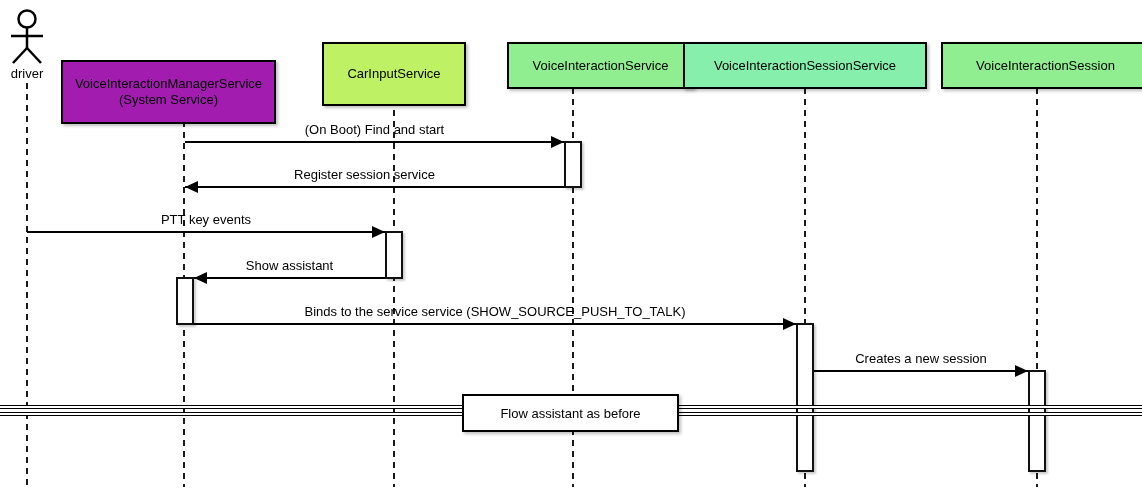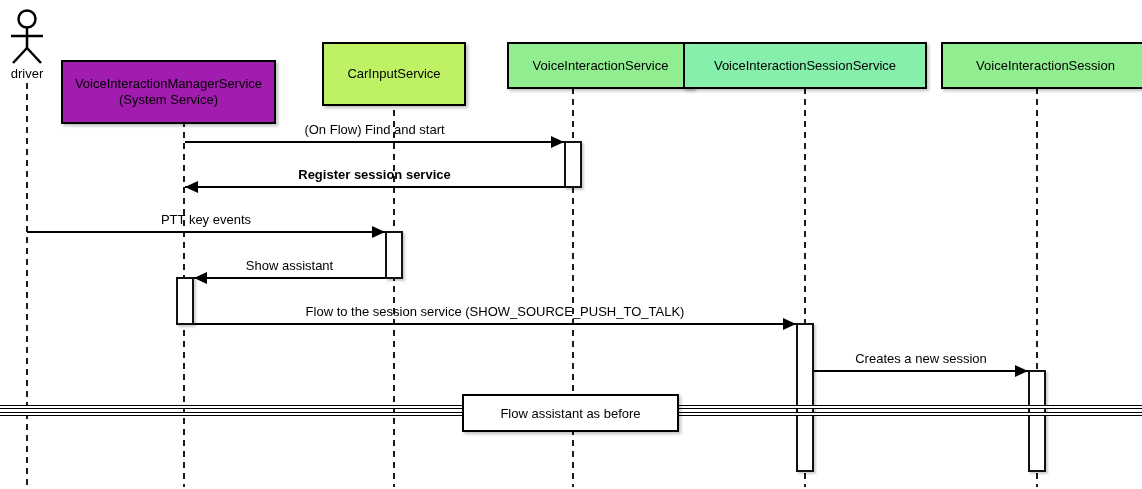--- a/index.html
+++ b/index.html
@@ -82,37 +82,37 @@
   <div class="bar" style="left:176px;top:277px;height:48px;"></div>
   <div class="bar" style="left:796px;top:323px;height:149px;"></div>
   <div class="bar" style="left:1028px;top:370px;height:102px;"></div>
 
   <div class="divline" style="top:405px;"></div>
   <div class="divline" style="top:412px;"></div>
   <div class="divbox" style="left:462px;top:394px;width:217px;height:38px;">
     <span>Flow assistant as before</span>
   </div>
 
-  <div class="mlabel" style="left:185px;top:122px;width:379px;">(On Flow) Find and start</div>
+  <div class="mlabel" style="left:185px;top:122px;width:379px;">(On Boot) Find and start</div>
   <div class="mline" style="left:185px;top:141px;width:379px;"></div>
   <div class="head right" style="left:551px;top:136px;"></div>
 
-  <div class="mlabel" style="left:185px;top:167px;width:379px;font-weight:bold;">Register session service</div>
+  <div class="mlabel" style="left:175px;top:167px;width:379px;">Register session service</div>
   <div class="mline" style="left:185px;top:186px;width:379px;"></div>
   <div class="head left" style="left:185px;top:181px;"></div>
 
   <div class="mlabel" style="left:27px;top:212px;width:358px;">PTT key events</div>
   <div class="mline" style="left:27px;top:231px;width:358px;"></div>
   <div class="head right" style="left:372px;top:226px;"></div>
 
   <div class="mlabel" style="left:194px;top:258px;width:191px;">Show assistant</div>
   <div class="mline" style="left:194px;top:277px;width:191px;"></div>
   <div class="head left" style="left:194px;top:272px;"></div>
 
-  <div class="mlabel" style="left:194px;top:304px;width:602px;">Flow to the session service (SHOW_SOURCE_PUSH_TO_TALK)</div>
+  <div class="mlabel" style="left:194px;top:304px;width:602px;">Binds to the service service (SHOW_SOURCE_PUSH_TO_TALK)</div>
   <div class="mline" style="left:194px;top:323px;width:602px;"></div>
   <div class="head right" style="left:783px;top:318px;"></div>
 
   <div class="mlabel" style="left:814px;top:351px;width:214px;">Creates a new session</div>
   <div class="mline" style="left:814px;top:370px;width:214px;"></div>
   <div class="head right" style="left:1015px;top:365px;"></div>
 
 </div>
 
 </body></html>

